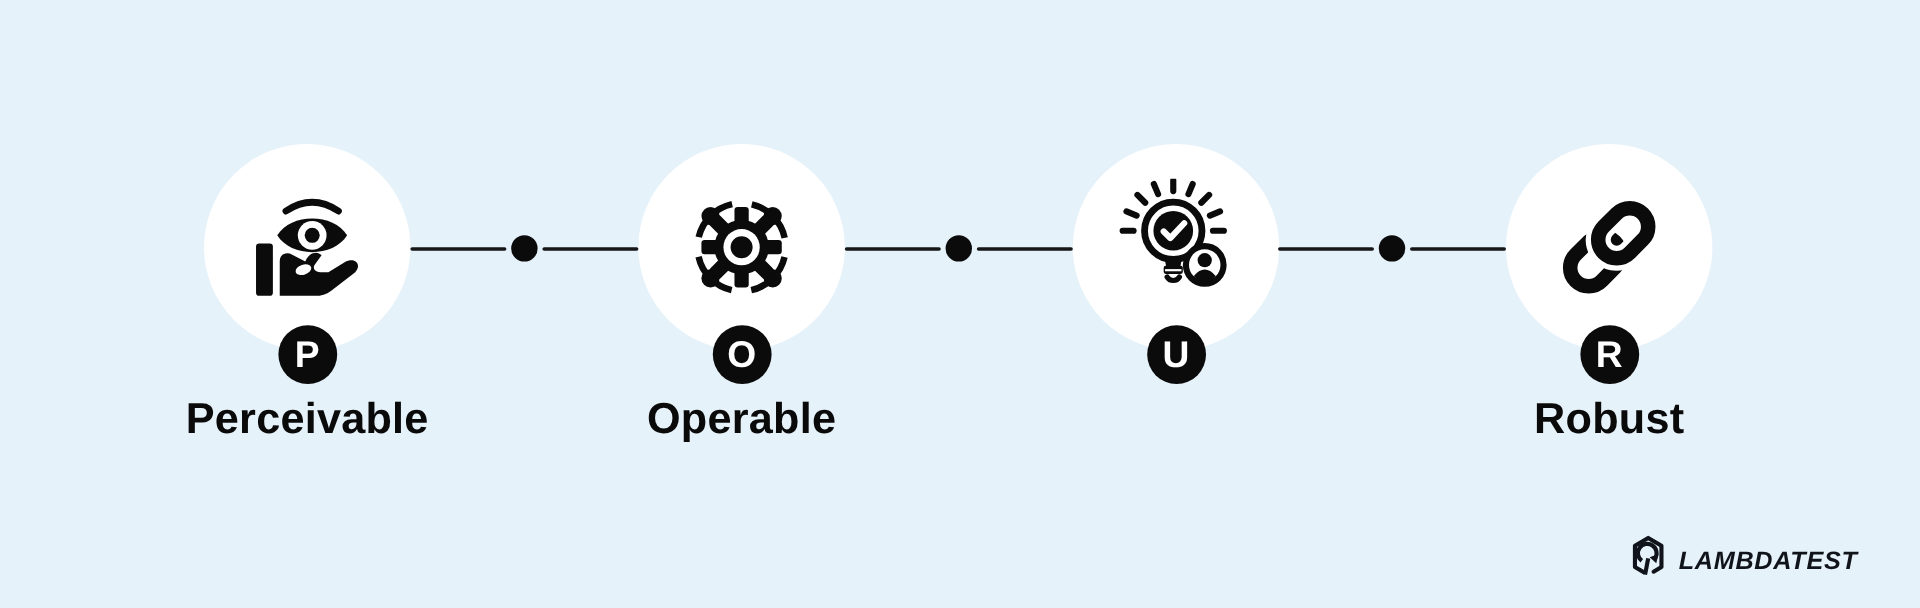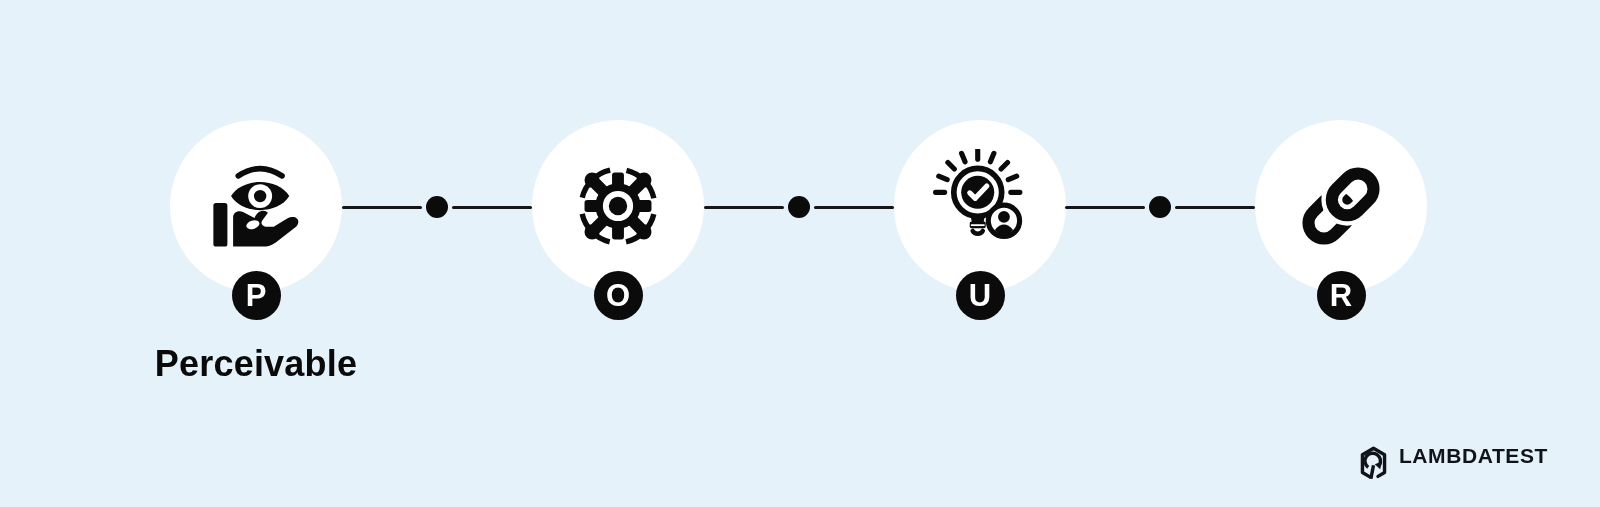--- a/index.html
+++ b/index.html
@@ -20,35 +20,35 @@
     display:flex;align-items:center;justify-content:center;
   }
   .badge{
     width:49px;height:49px;border-radius:50%;
     background:#0B0B0B;color:#FFFFFF;
     margin-top:-21px;z-index:2;
     display:flex;align-items:center;justify-content:center;
     font-size:31px;font-weight:700;
   }
   .label{
-    margin-top:23px;
+    margin-top:8px;
     font-size:36px;font-weight:700;color:#0A0A0A;
     letter-spacing:0.2px;white-space:nowrap;
   }
   .connector-line{
     position:absolute;top:206px;height:3px;
     background:#161616;border-radius:2px;
   }
   .connector-dot{
     position:absolute;top:196px;width:22px;height:22px;
     border-radius:50%;background:#0B0B0B;
   }
   .logo{
     position:absolute;right:52px;top:444px;
-    display:flex;align-items:flex-start;gap:9px;
+    display:flex;align-items:flex-end;gap:9px;font-style:italic;
   }
   .logo-text{
     font-size:21px;font-weight:700;letter-spacing:0.6px;
     color:#10141A;
   }
   
   .ic{display:block;}
 </style>
 </head>
 <body>
@@ -92,20 +92,21 @@
           <rect x="44.5" y="19" width="11" height="15" rx="2.5" transform="rotate(315 50 50)"></rect>
         </g>
         <circle cx="50" cy="50" r="21" fill="#0B0B0B"></circle>
         <circle cx="50" cy="50" r="14" fill="#FFFFFF"></circle>
         <circle cx="50" cy="50" r="8.5" fill="#0B0B0B"></circle>
       </svg>
     </div>
     <div class="badge">
       <span>O</span>
     </div>
+    <div class="label">Operable</div>
   </div>
 
   <div class="pour-item" style="left:830px;">
     <div class="big-circle">
       <svg class="ic" width="114" height="114" viewBox="0 0 100 100">
         <path d="M77 38 H85 M74.8 26.9 L82.2 23.8 M68.5 17.5 L74.2 11.8 M59.1 11.2 L62.2 3.8 M48 9 V1 M36.9 11.2 L33.8 3.8 M27.5 17.5 L21.8 11.8 M21.2 26.9 L13.8 23.8 M19 38 H11" fill="none" stroke="#0B0B0B" stroke-width="4.5" stroke-linecap="round"></path>
         <circle cx="48" cy="38" r="21" fill="none" stroke="#0B0B0B" stroke-width="5"></circle>
         <circle cx="48" cy="38" r="14.5" fill="#0B0B0B"></circle>
         <path d="M41 38.5 l4.8 4.8 L56 32.5" fill="none" stroke="#FFFFFF" stroke-width="4.5" stroke-linecap="round" stroke-linejoin="round"></path>
         <path d="M41.5 57.5 L43 65 L53 65 L54.5 57.5 Z" fill="#0B0B0B"></path>
@@ -128,20 +129,21 @@
         <g transform="rotate(-45 50 50)">
           <rect x="14" y="36" width="42" height="28" rx="14" fill="none" stroke="#0B0B0B" stroke-width="11"></rect>
           <rect x="44" y="36" width="42" height="28" rx="14" fill="none" stroke="#FFFFFF" stroke-width="19"></rect>
           <rect x="44" y="36" width="42" height="28" rx="14" fill="none" stroke="#0B0B0B" stroke-width="11"></rect>
         </g>
       </svg>
     </div>
     <div class="badge">
       <span>R</span>
     </div>
+    <div class="label">Robust</div>
   </div>
 
   <div class="connector-line" style="left:342px;width:80px;"></div>
   <div class="connector-dot" style="left:426px;"></div>
   <div class="connector-line" style="left:452px;width:80px;"></div>
 
   <div class="connector-line" style="left:704px;width:80px;"></div>
   <div class="connector-dot" style="left:788px;"></div>
   <div class="connector-line" style="left:814px;width:80px;"></div>
 

